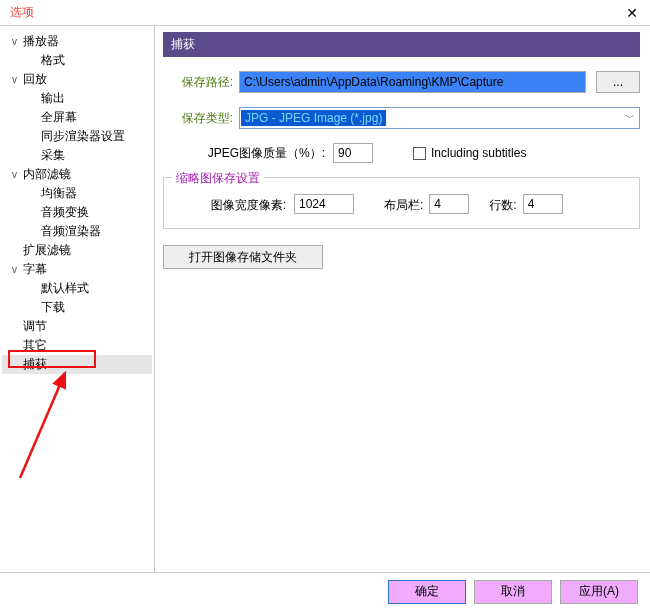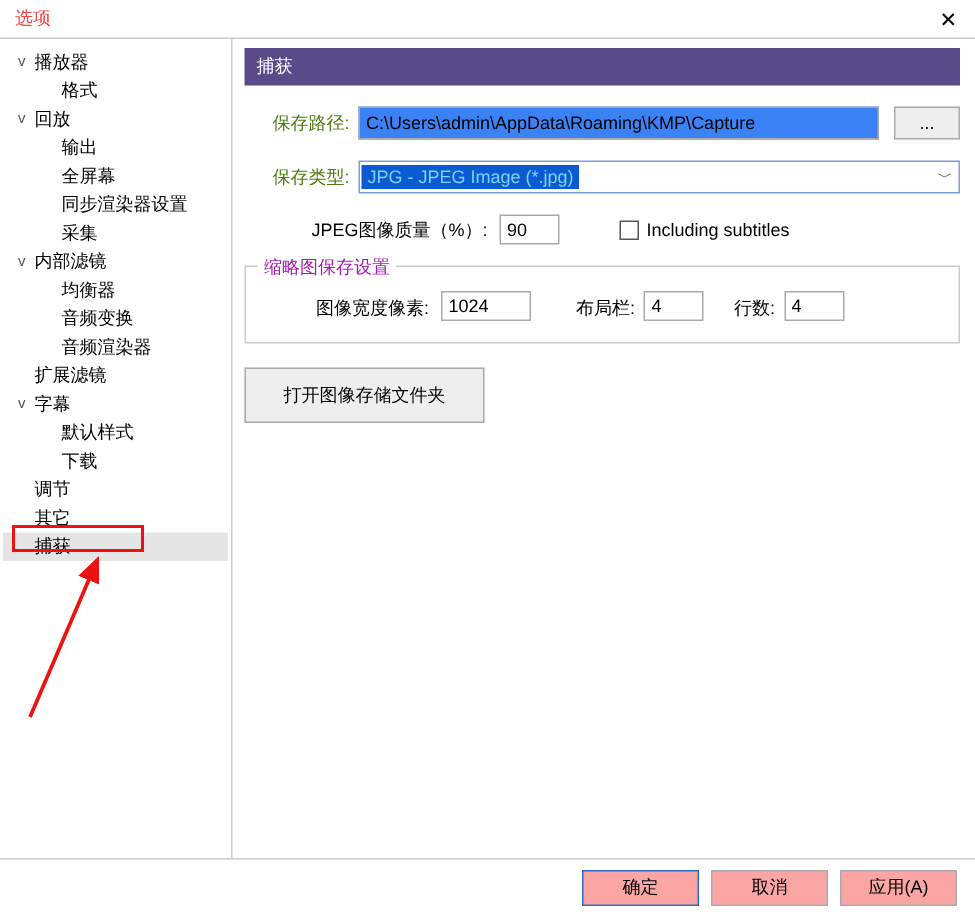--- a/index.html
+++ b/index.html
@@ -29,23 +29,23 @@
 .num-input { width: 40px; border: 1px solid #aaa; height: 20px; padding: 2px 4px; }
 .chk { display: flex; align-items: center; margin-left: 40px; }
 .chk-box { width: 13px; height: 13px; border: 1px solid #555; margin-right: 5px; }
 .fieldset { border: 1px solid #ccc; margin-top: 2px; padding: 16px 10px 14px 10px; position: relative; }
 .legend { position: absolute; top: -8px; left: 8px; background: #fff; padding: 0 4px; color: #a21caf; }
 .fs-row { display: flex; align-items: flex-end; }
 .fs-lbl { width: 120px; text-align: right; padding-right: 8px; }
 .fs-input { width: 60px; border: 1px solid #aaa; height: 20px; padding: 2px 4px; margin-right: 30px; }
 .fs-lbl2 { margin-right: 6px; }
 .small-input { width: 40px; border: 1px solid #aaa; height: 20px; padding: 2px 4px; margin-right: 20px; }
-.open-btn { margin-top: 16px; width: 160px; height: 37px; border: 1px solid #aaa; background: #eee; cursor: pointer; }
+.open-btn { margin-top: 16px; width: 160px; height: 24px; border: 1px solid #aaa; background: #eee; cursor: pointer; }
 .footer { height: 38px; border-top: 1px solid #ccc; display: flex; justify-content: flex-end; align-items: center; padding: 0 12px; gap: 8px; }
-.footer-btn { width: 78px; height: 24px; border: 1px solid #aaa; background: #fca5a5; cursor: pointer; }
+.footer-btn { width: 78px; height: 24px; border: 1px solid #aaa; background: #f0abfc; cursor: pointer; }
 .footer-btn.primary { border: 1px solid #2a6fc9; }
 </style>
 </head>
 <body>
 
 <div class="titlebar">
   <span class="title-text">选项</span>
   <span class="close-x">✕</span>
 </div>
 

